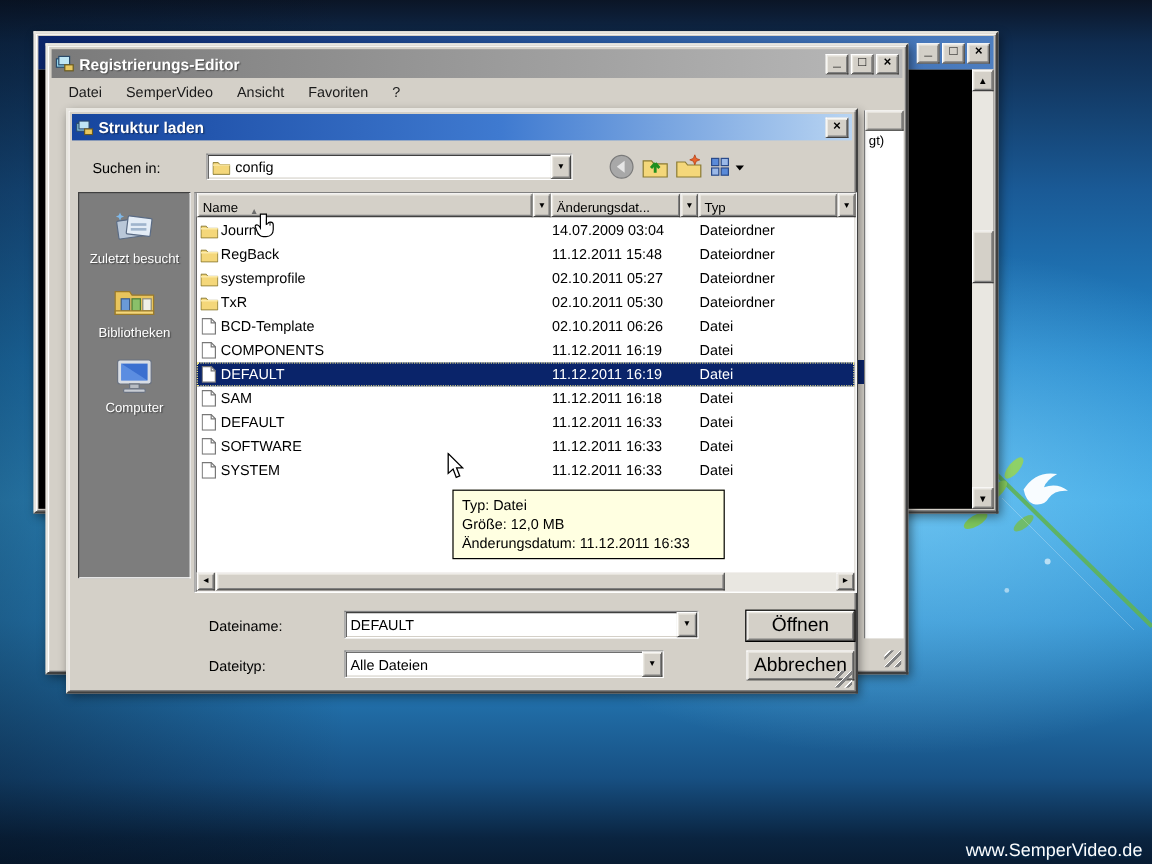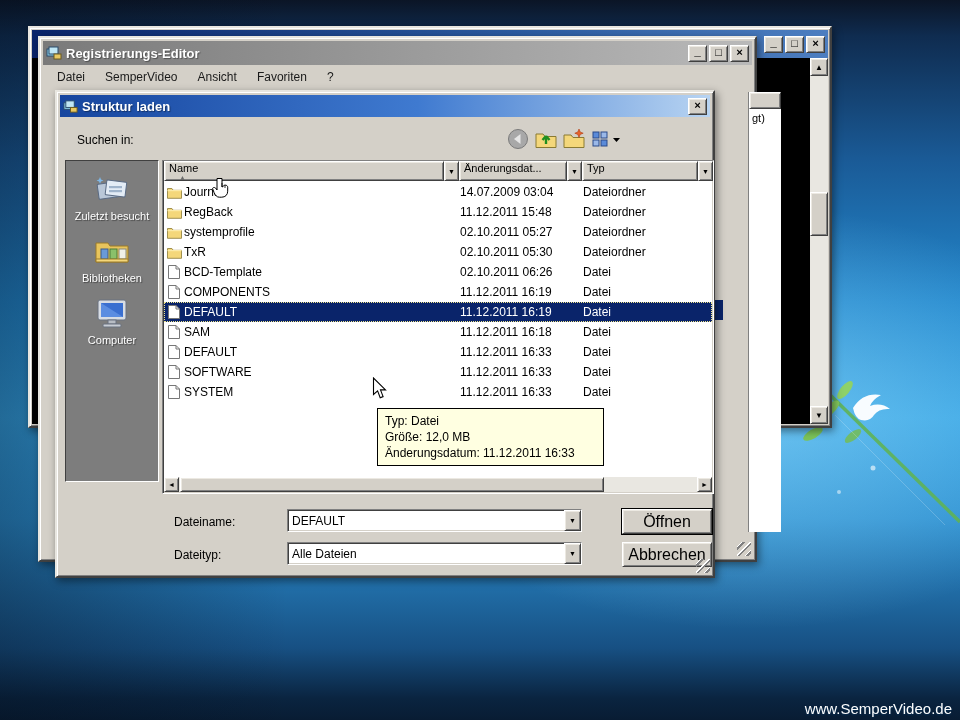--- a/index.html
+++ b/index.html
@@ -54,21 +54,21 @@
   #console .varrow { position:absolute; right:0; width:18px; height:18px; font-size:8px; color:#000;
     display:flex; align-items:center; justify-content:center; }
   #console .vthumb { position:absolute; right:0; width:18px; height:44px; top:134px; }
 
   
   #regedit { left:38px; top:36px; width:719px; height:526px; z-index:2; }
   #regedit .titlebar { position:absolute; left:3px; right:3px; top:3px; height:24px;
     background:linear-gradient(90deg,var(--title-inactive-start),var(--title-inactive-end)); }
   #regedit .menubar { position:absolute; left:3px; right:3px; top:28px; height:22px;
     display:flex; align-items:center; gap:20px; padding-left:14px; font-size:12px; color:#1a1a1a; }
-  .rightstrip { position:absolute; left:708px; top:54px; width:33px; height:440px;
+  .rightstrip { position:absolute; left:680px; top:54px; width:33px; height:440px;
     background:#fff; border-left:1px solid #808080; }
   .rightstrip .colhead { height:17px; }
   .rightstrip .valfrag { font-size:11px; color:#000; padding:3px 0 0 3px; }
   .bluefrag { position:absolute; left:674px; top:262px; width:9px; height:20px; background:var(--selection); }
   .grip { background:
       repeating-linear-gradient(135deg, transparent 0 3px, #fff 3px 4px, #808080 4px 6px);
     width:14px; height:14px; }
   #regedit .grip { position:absolute; right:4px; bottom:4px; }
 
   
@@ -82,22 +82,22 @@
   
   #places { position:absolute; left:8px; top:68px; width:94px; height:322px;
     background:var(--places-bg);
     border-top:1px solid #404040; border-left:1px solid #404040;
     border-bottom:1px solid #fff; border-right:1px solid #fff; }
   .place { position:absolute; left:0; width:100%; display:flex; flex-direction:column; align-items:center; gap:3px; }
   .place .plabel { color:#fff; font-size:11px; text-shadow:1px 1px 1px rgba(0,0,0,.45); }
 
   
   #filelist { position:absolute; left:105px; top:68px; width:552px; height:334px; }
-  .hdr { position:absolute; top:0; height:20px; display:flex; align-items:flex-start;
-    font-size:11px; color:#000; padding:0 4px;flex-direction:column; }
+  .hdr { position:absolute; top:0; height:20px; display:flex; align-items:flex-end;
+    font-size:11px; color:#000; padding:0 4px; }
   .filtbtn { position:absolute; top:0; width:15px; height:20px; font-size:7px;
     display:flex; align-items:center; justify-content:center; }
   .sortglyph { font-size:7px; color:#6b6b6b; margin-left:10px; }
   #rows { position:absolute; left:1px; top:21px; right:1px; }
   .frow { height:20px; display:flex; align-items:center; font-size:12px; color:#000; }
   .frow .ficon { width:20px; display:flex; justify-content:center; flex:none; }
   .frow .fname { width:276px; white-space:nowrap; overflow:hidden; }
   .frow .fdate { width:123px; white-space:nowrap; }
   .frow .ftype { flex:1; white-space:nowrap; }
   .frow.selected { background:var(--selection); color:#fff; outline:1px dotted #f0e68c; outline-offset:-1px; }
@@ -216,20 +216,28 @@
       <rect x="3" y="2" width="9" height="7" fill="#bfe6f4" stroke="#2a4a6a"></rect>
       <rect x="8" y="9" width="7" height="5" fill="#e8c860" stroke="#6a5a20"></rect>
     </svg>
     <span class="titletext">Struktur laden</span>
     <div class="btngroup">
       <div class="tbtn raised">×</div>
     </div>
   </div>
 
   <span class="abs label" style="left:20px; top:41px">Suchen in:</span>
+  <div class="abs combo sunken" style="left:115px; top:36px; width:305px; height:22px">
+    <svg width="15" height="13" viewBox="0 0 15 13">
+      <path d="M0.5 2.5 h4.4 l1.4 1.8 h8.2 v8 h-14 z" fill="#f4d77a" stroke="#8a7a33" stroke-width="0.8"></path>
+      <path d="M0.5 4.6 h14" stroke="#fbeaa8" stroke-width="1.2"></path>
+    </svg>
+    <span>config</span>
+    <span class="dd raised">▼</span>
+  </div>
 
   <svg class="abs" style="left:450px; top:36px" width="22" height="22" viewBox="0 0 22 22">
     <circle cx="11" cy="11" r="9.5" fill="#a8a8a8" stroke="#7a7a7a"></circle>
     <path d="M13.5 6 L7 11 L13.5 16 z" fill="#e6e6e6"></path>
   </svg>
   <svg class="abs" style="left:478px; top:36px" width="22" height="22" viewBox="0 0 22 22">
     <path d="M1 6 h7 l2 2.5 h11 v11 h-20 z" fill="#f4d77a" stroke="#8a7a33"></path>
     <path d="M11 16 v-7 M11 8 l-3.5 4 M11 8 l3.5 4" stroke="#1f8f1f" stroke-width="2.4" fill="none"></path>
   </svg>
   <svg class="abs" style="left:506px; top:36px" width="22" height="22" viewBox="0 0 22 22">
@@ -430,21 +438,21 @@
   </div>
 
   <span class="abs label" style="left:117px; top:423px">Dateiname:</span>
   <div class="abs combo sunken" style="left:230px; top:417px; width:295px; height:23px">
     <span>DEFAULT</span>
     <span class="dd raised">▼</span>
   </div>
   <div class="abs pushbtn raised defaultbtn" style="left:565px; top:417px; width:90px; height:25px">Öffnen</div>
 
   <span class="abs label" style="left:117px; top:456px">Dateityp:</span>
-  <div class="abs combo sunken" style="left:230px; top:450px; width:295px; height:23px">
+  <div class="abs combo sunken" style="left:230px; top:450px; width:266px; height:23px">
     <span>Alle Dateien</span>
     <span class="dd raised">▼</span>
   </div>
   <div class="abs pushbtn raised" style="left:565px; top:450px; width:90px; height:25px">Abbrechen</div>
 
   <div class="grip"></div>
 </div>
 
 <svg class="abs cursor" style="left:212px; top:177px" width="20" height="22" viewBox="0 0 20 22">
   <path d="M7 1.5 h3 v8.5 l1.2 -0.6 c0.5 -2 4.5 -1.6 4.5 0.8 v4 c0 3.6 -2.4 6 -6 6 h-2.4 c-2.4 0 -4 -1.8 -5.2 -4.6 l-1.6 -4.2 c1.2 -1.6 2.9 -1 3.9 0.6 l0.6 1 v-11.5 z" fill="#fff" stroke="#000" stroke-width="1"></path>

